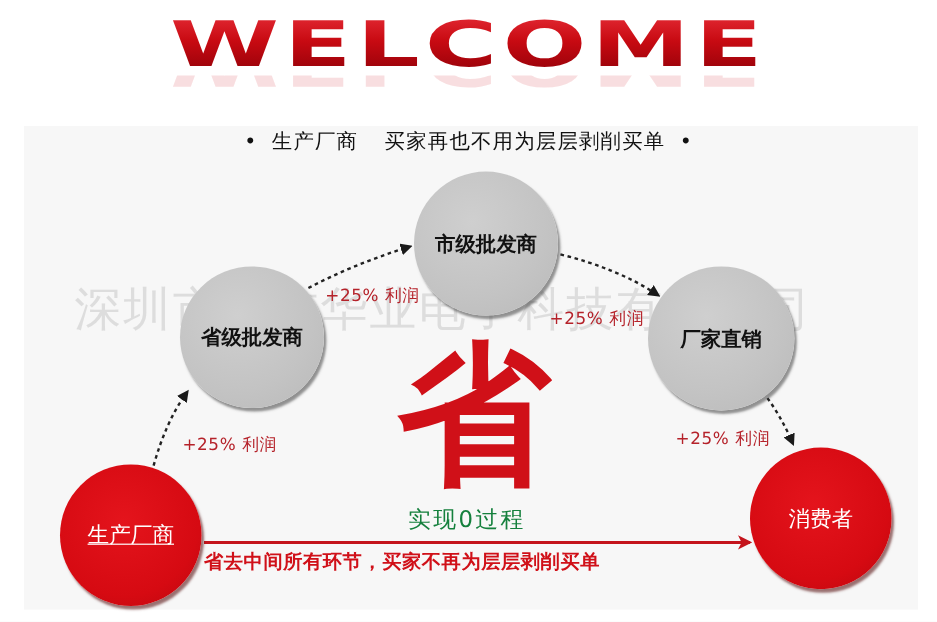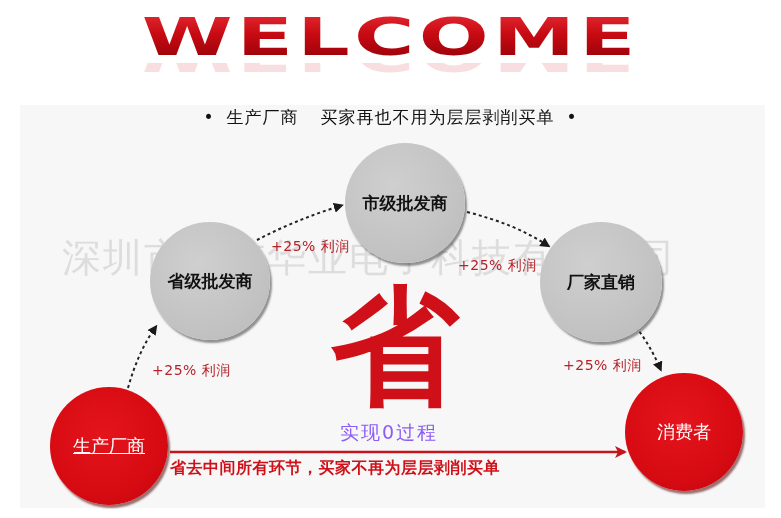--- a/index.html
+++ b/index.html
@@ -49,21 +49,21 @@
     box-shadow: 2px 3px 2px rgba(90,20,20,0.6); color: #fff; font-weight: normal; font-size: 18px;
   }
   .profit {
     position: absolute; font-size: 14px; color: #b5222a; white-space: nowrap; letter-spacing: 0.5px; text-align: right;
   }
   .big-sheng {
     position: absolute; left: 325px; top: 282px; width: 140px; height: 130px;
     font-size: 128px; line-height: 130px; text-align: center; color: #d01018; font-weight: bold;
   }
   .zero-process {
-    position: absolute; left: 340px; top: 420px; font-size: 19px; color: #8b5cf6; letter-spacing: 2px;
+    position: absolute; left: 340px; top: 420px; font-size: 19px; color: #15803d; letter-spacing: 2px;
   }
   .bottom-line {
     position: absolute; left: 170px; top: 452px; font-size: 16px; font-weight: bold; color: #d01018;
     letter-spacing: 0.5px; white-space: nowrap;
   }
   svg.arrows { position: absolute; left: 0; top: 0; }
 </style>
 </head>
 <body>
 

